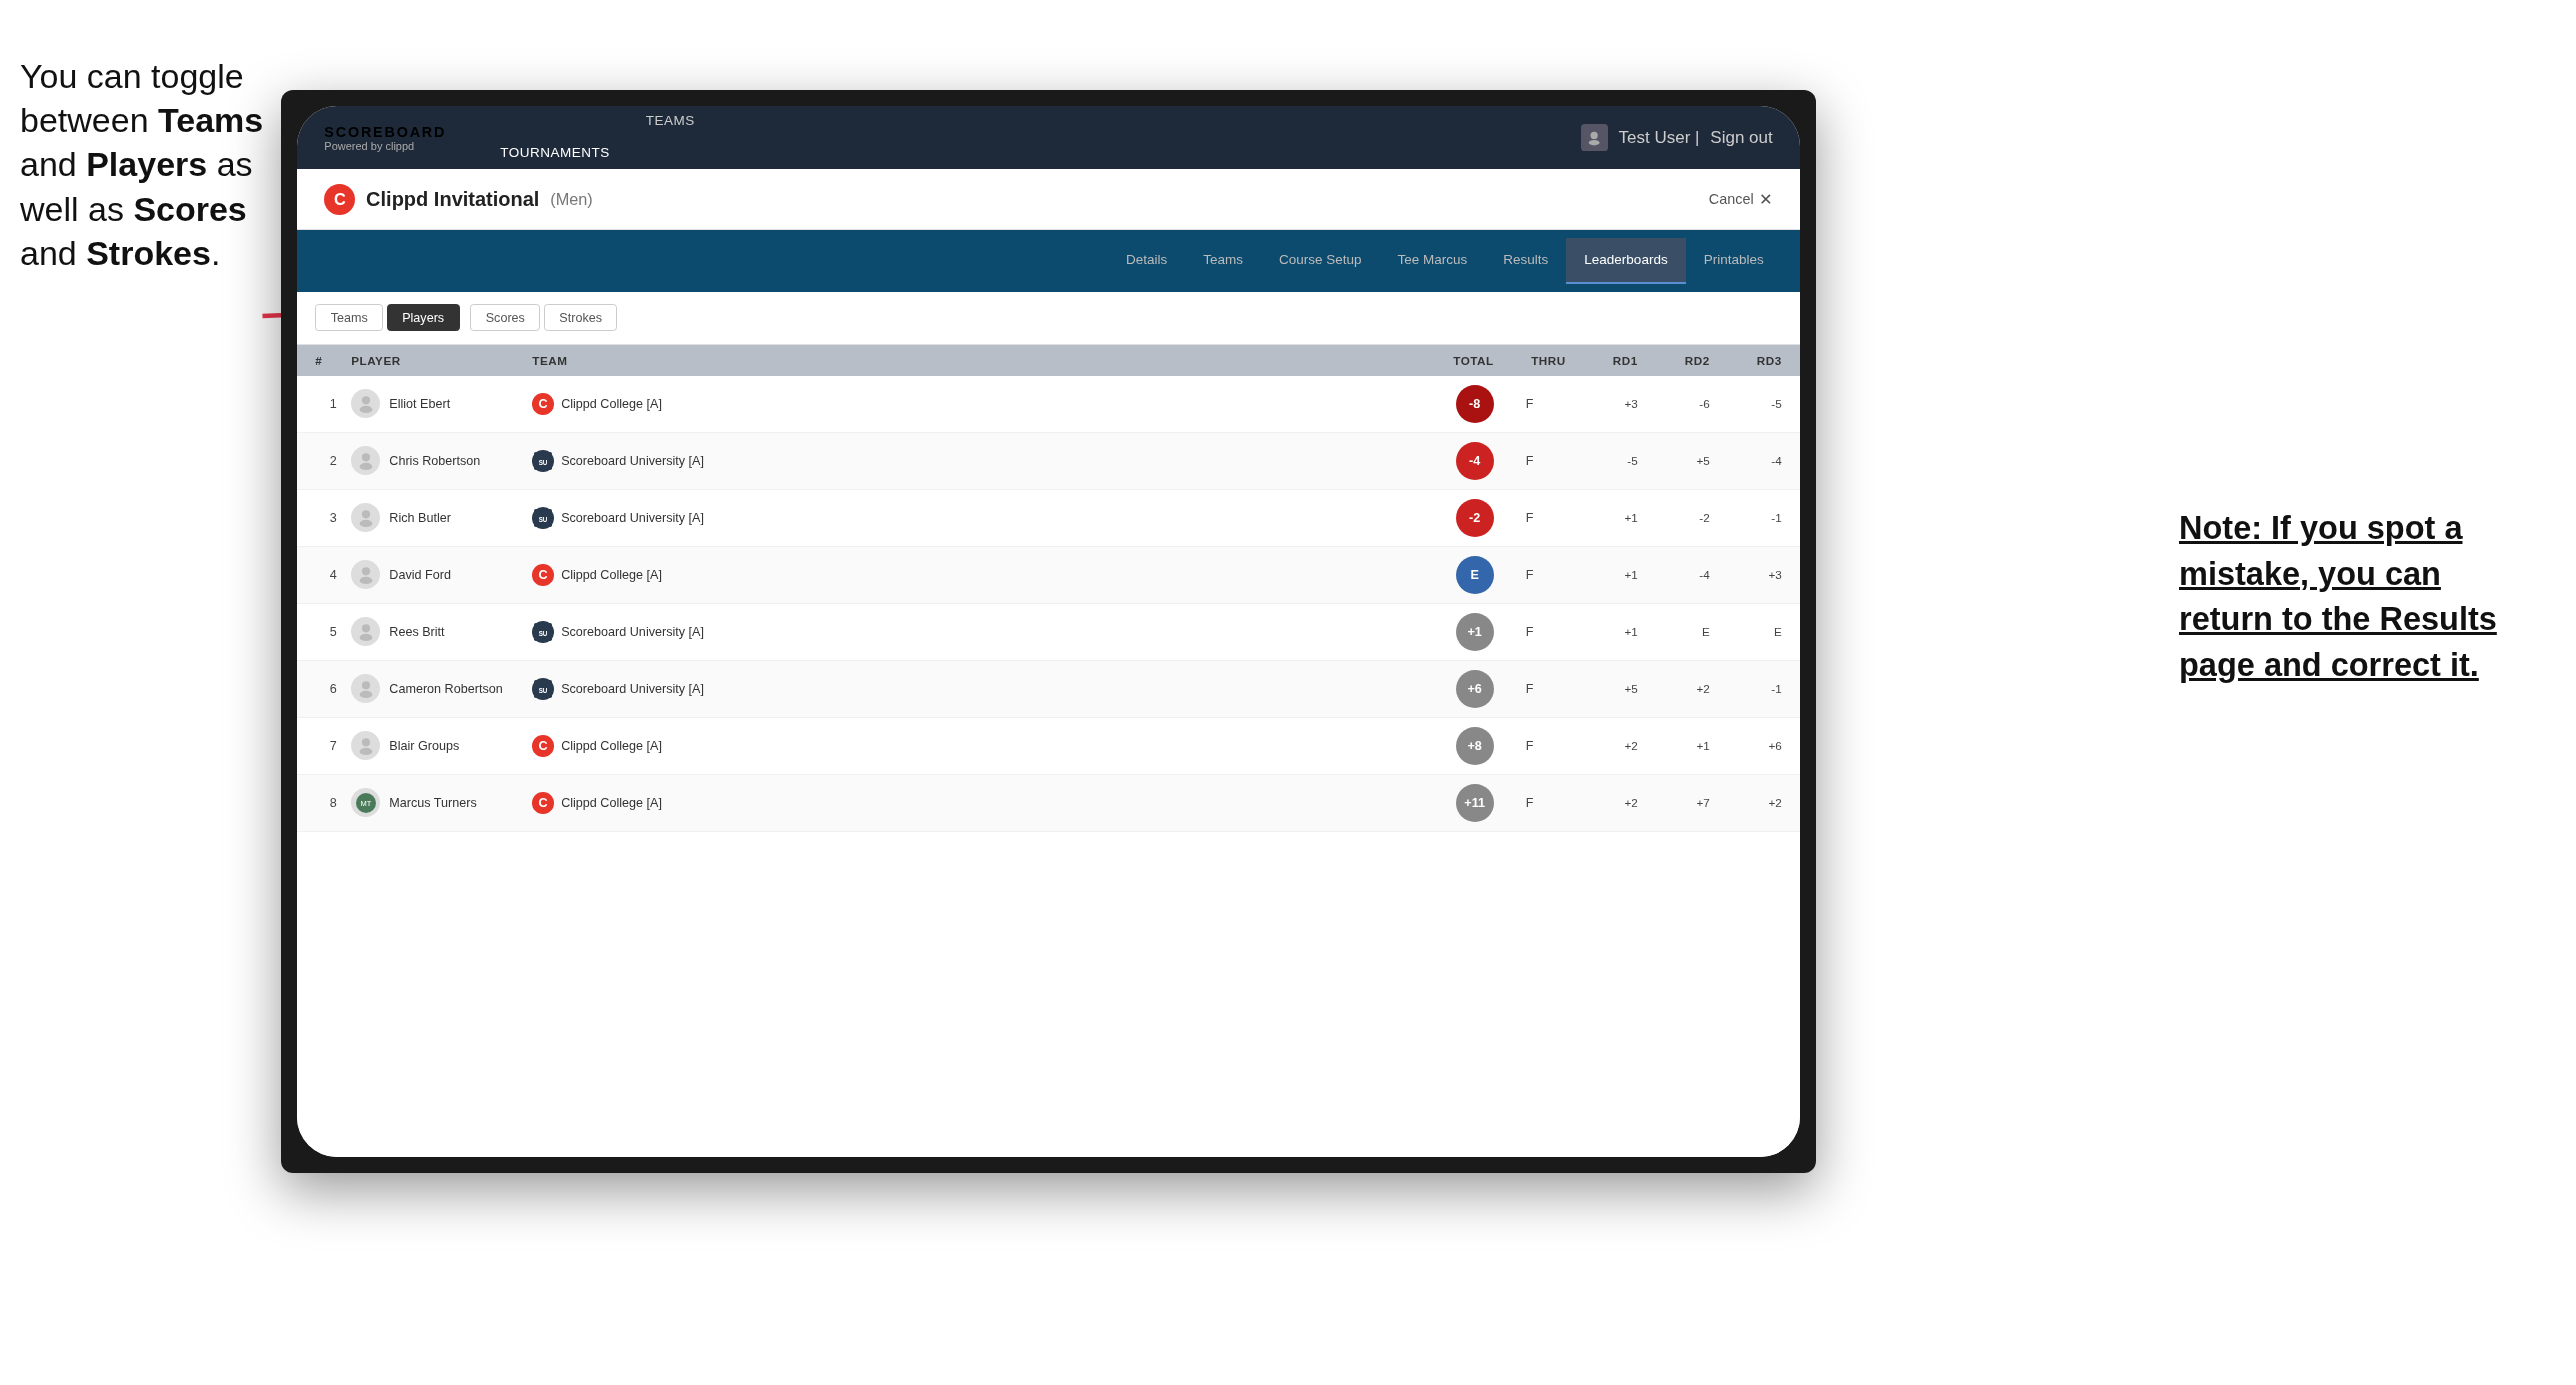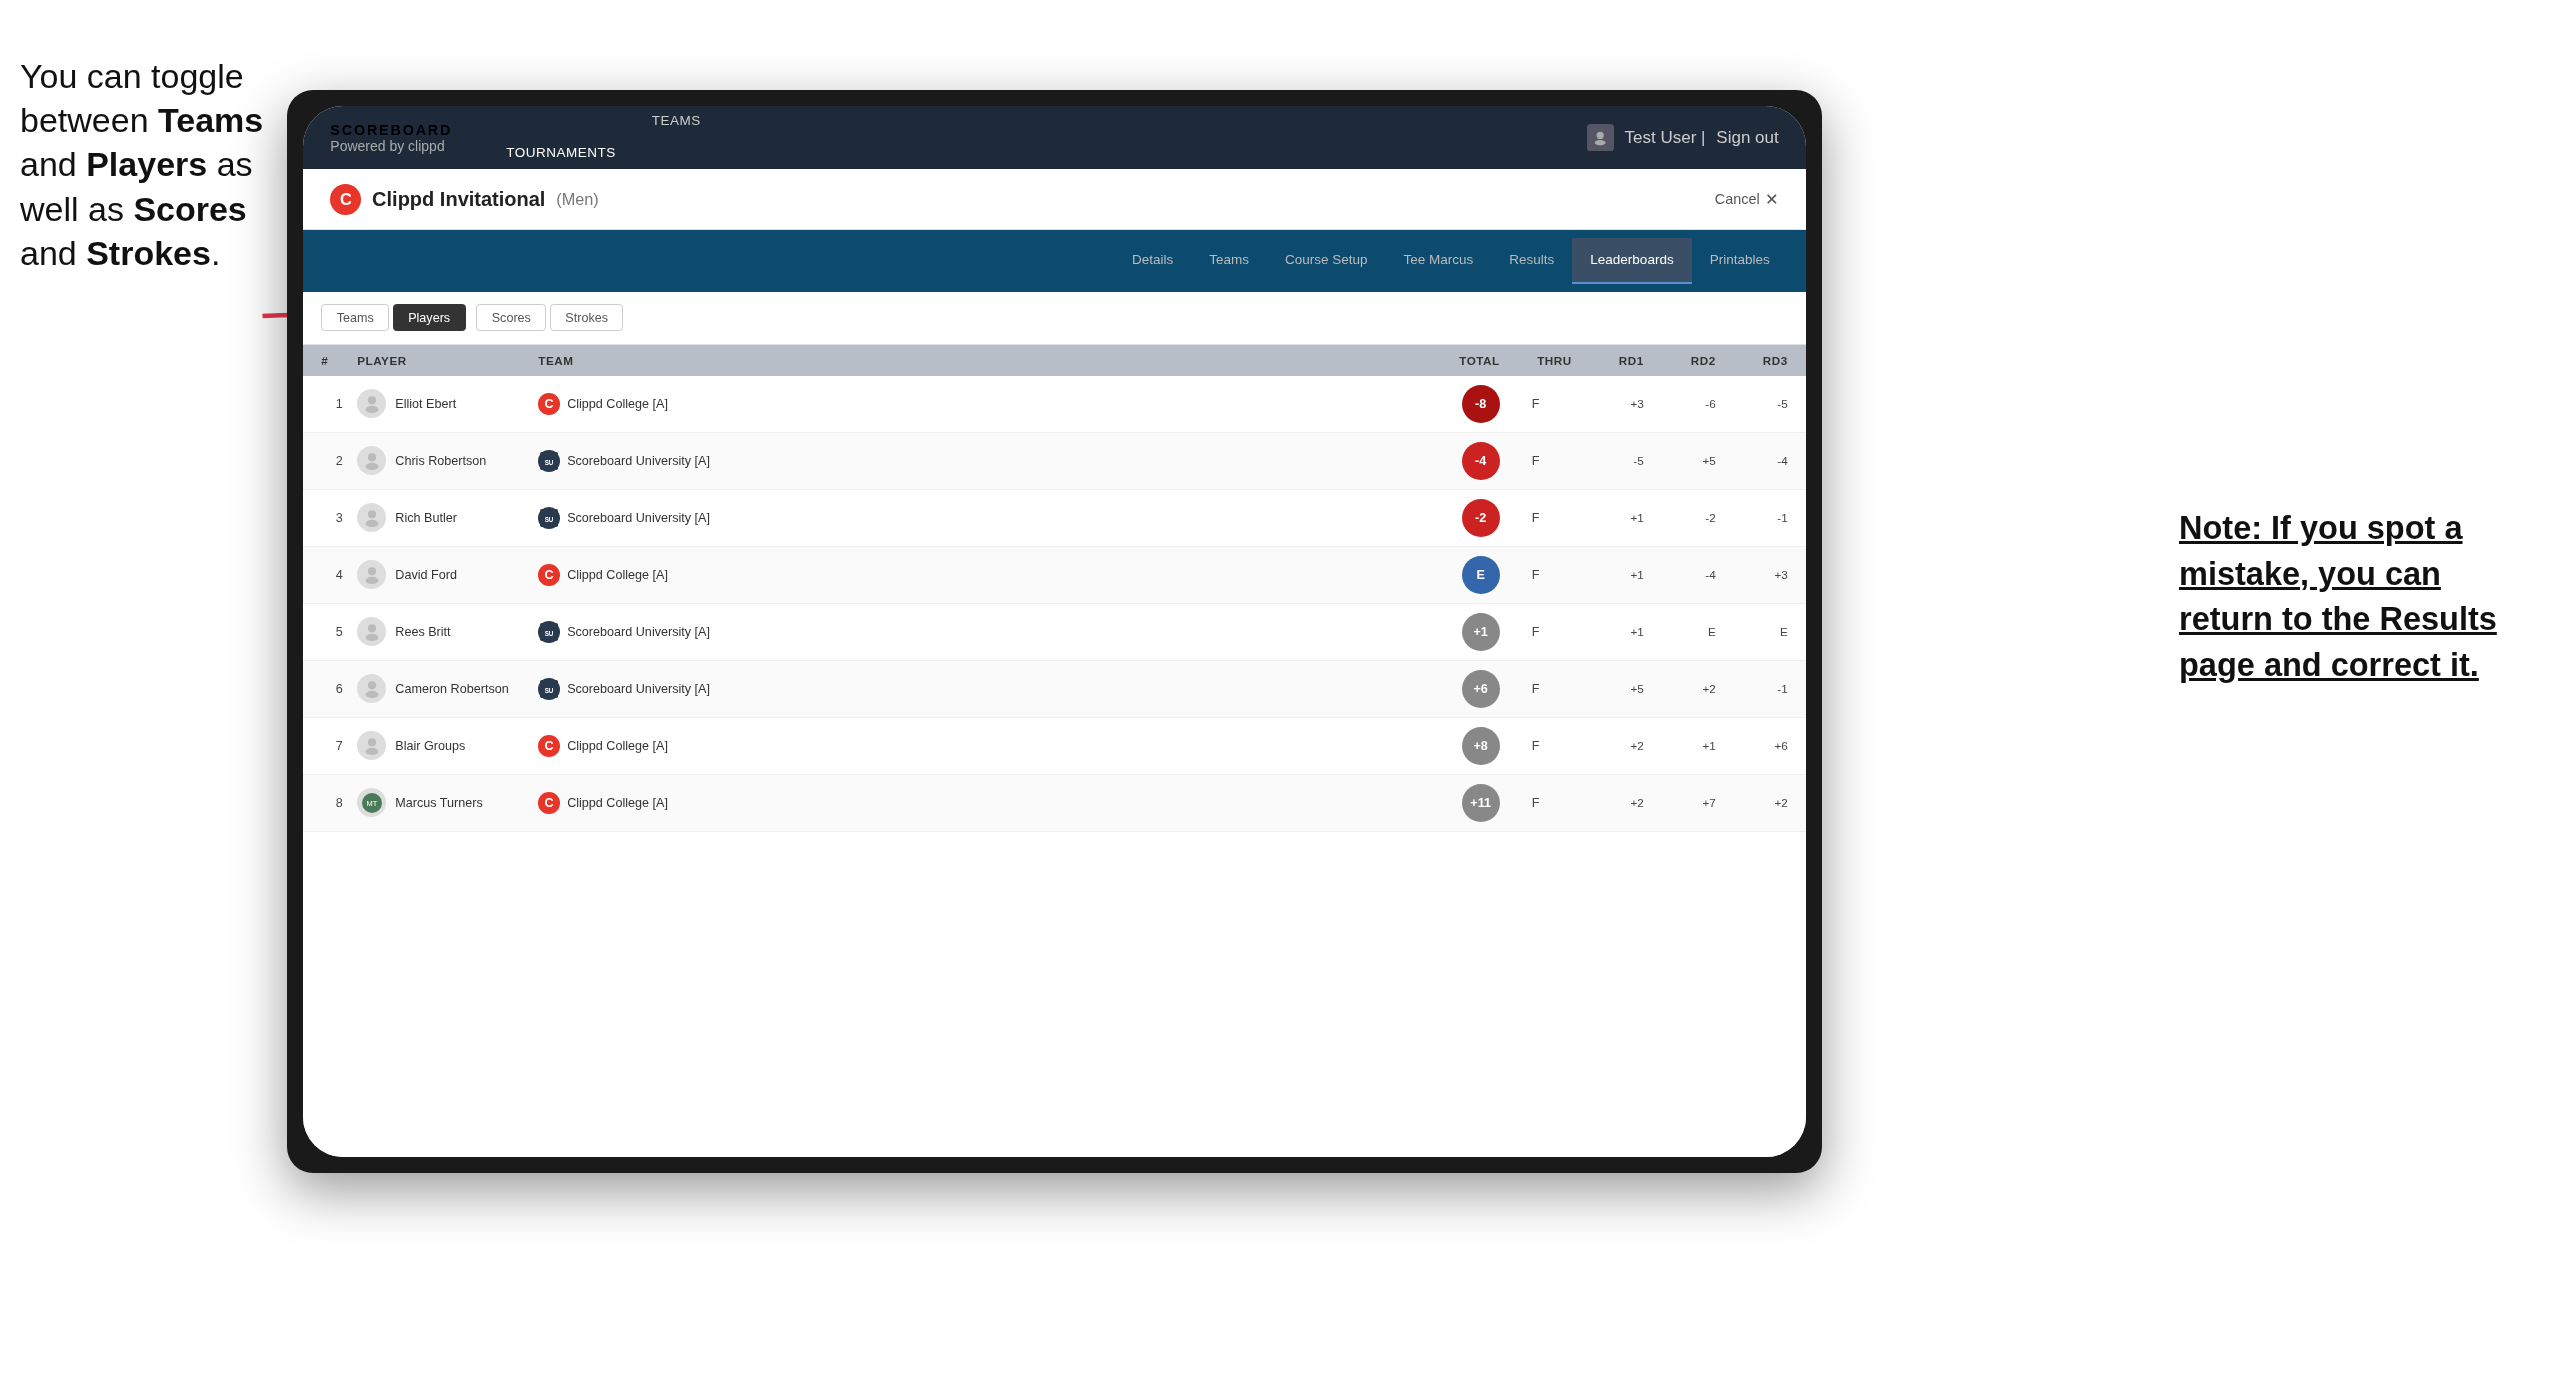--- a/index.html
+++ b/index.html
@@ -41,26 +41,26 @@
       width: 343px;
       font-size: 32.5px;
       line-height: 1.4;
       color: #111;
     }
     .right-annotation strong { font-weight: 800; text-decoration: underline; }
 
     
     .tablet-frame {
       position: absolute;
-      left: 287px;
+      left: 281px;
       top: 90px;
       width: 1535px;
       height: 1083px;
       background: #1a1a1a;
-      border-radius: 26px;
+      border-radius: 12px;
       padding: 16.3px;
       box-shadow: 0 18px 54px rgba(0,0,0,0.4);
     }
     .tablet-screen {
       width: 100%;
       height: 100%;
       background: #f5f5f5;
       border-radius: 40px;
       overflow: hidden;
       display: flex;
@@ -75,21 +75,21 @@
       align-items: center;
       padding: 0 27px;
       flex-shrink: 0;
     }
     .logo-area {
       display: flex;
       flex-direction: column;
       margin-right: 36px;
     }
     .logo-sub {
-      font-size: 14px;
+      font-size: 11px;
       color: #aaa;
     }
     .nav-links {
       display: flex;
       gap: 0;
       flex: 1;
     }
     .nav-link {
       color: #ccc;
       font-size: 13.5px;

